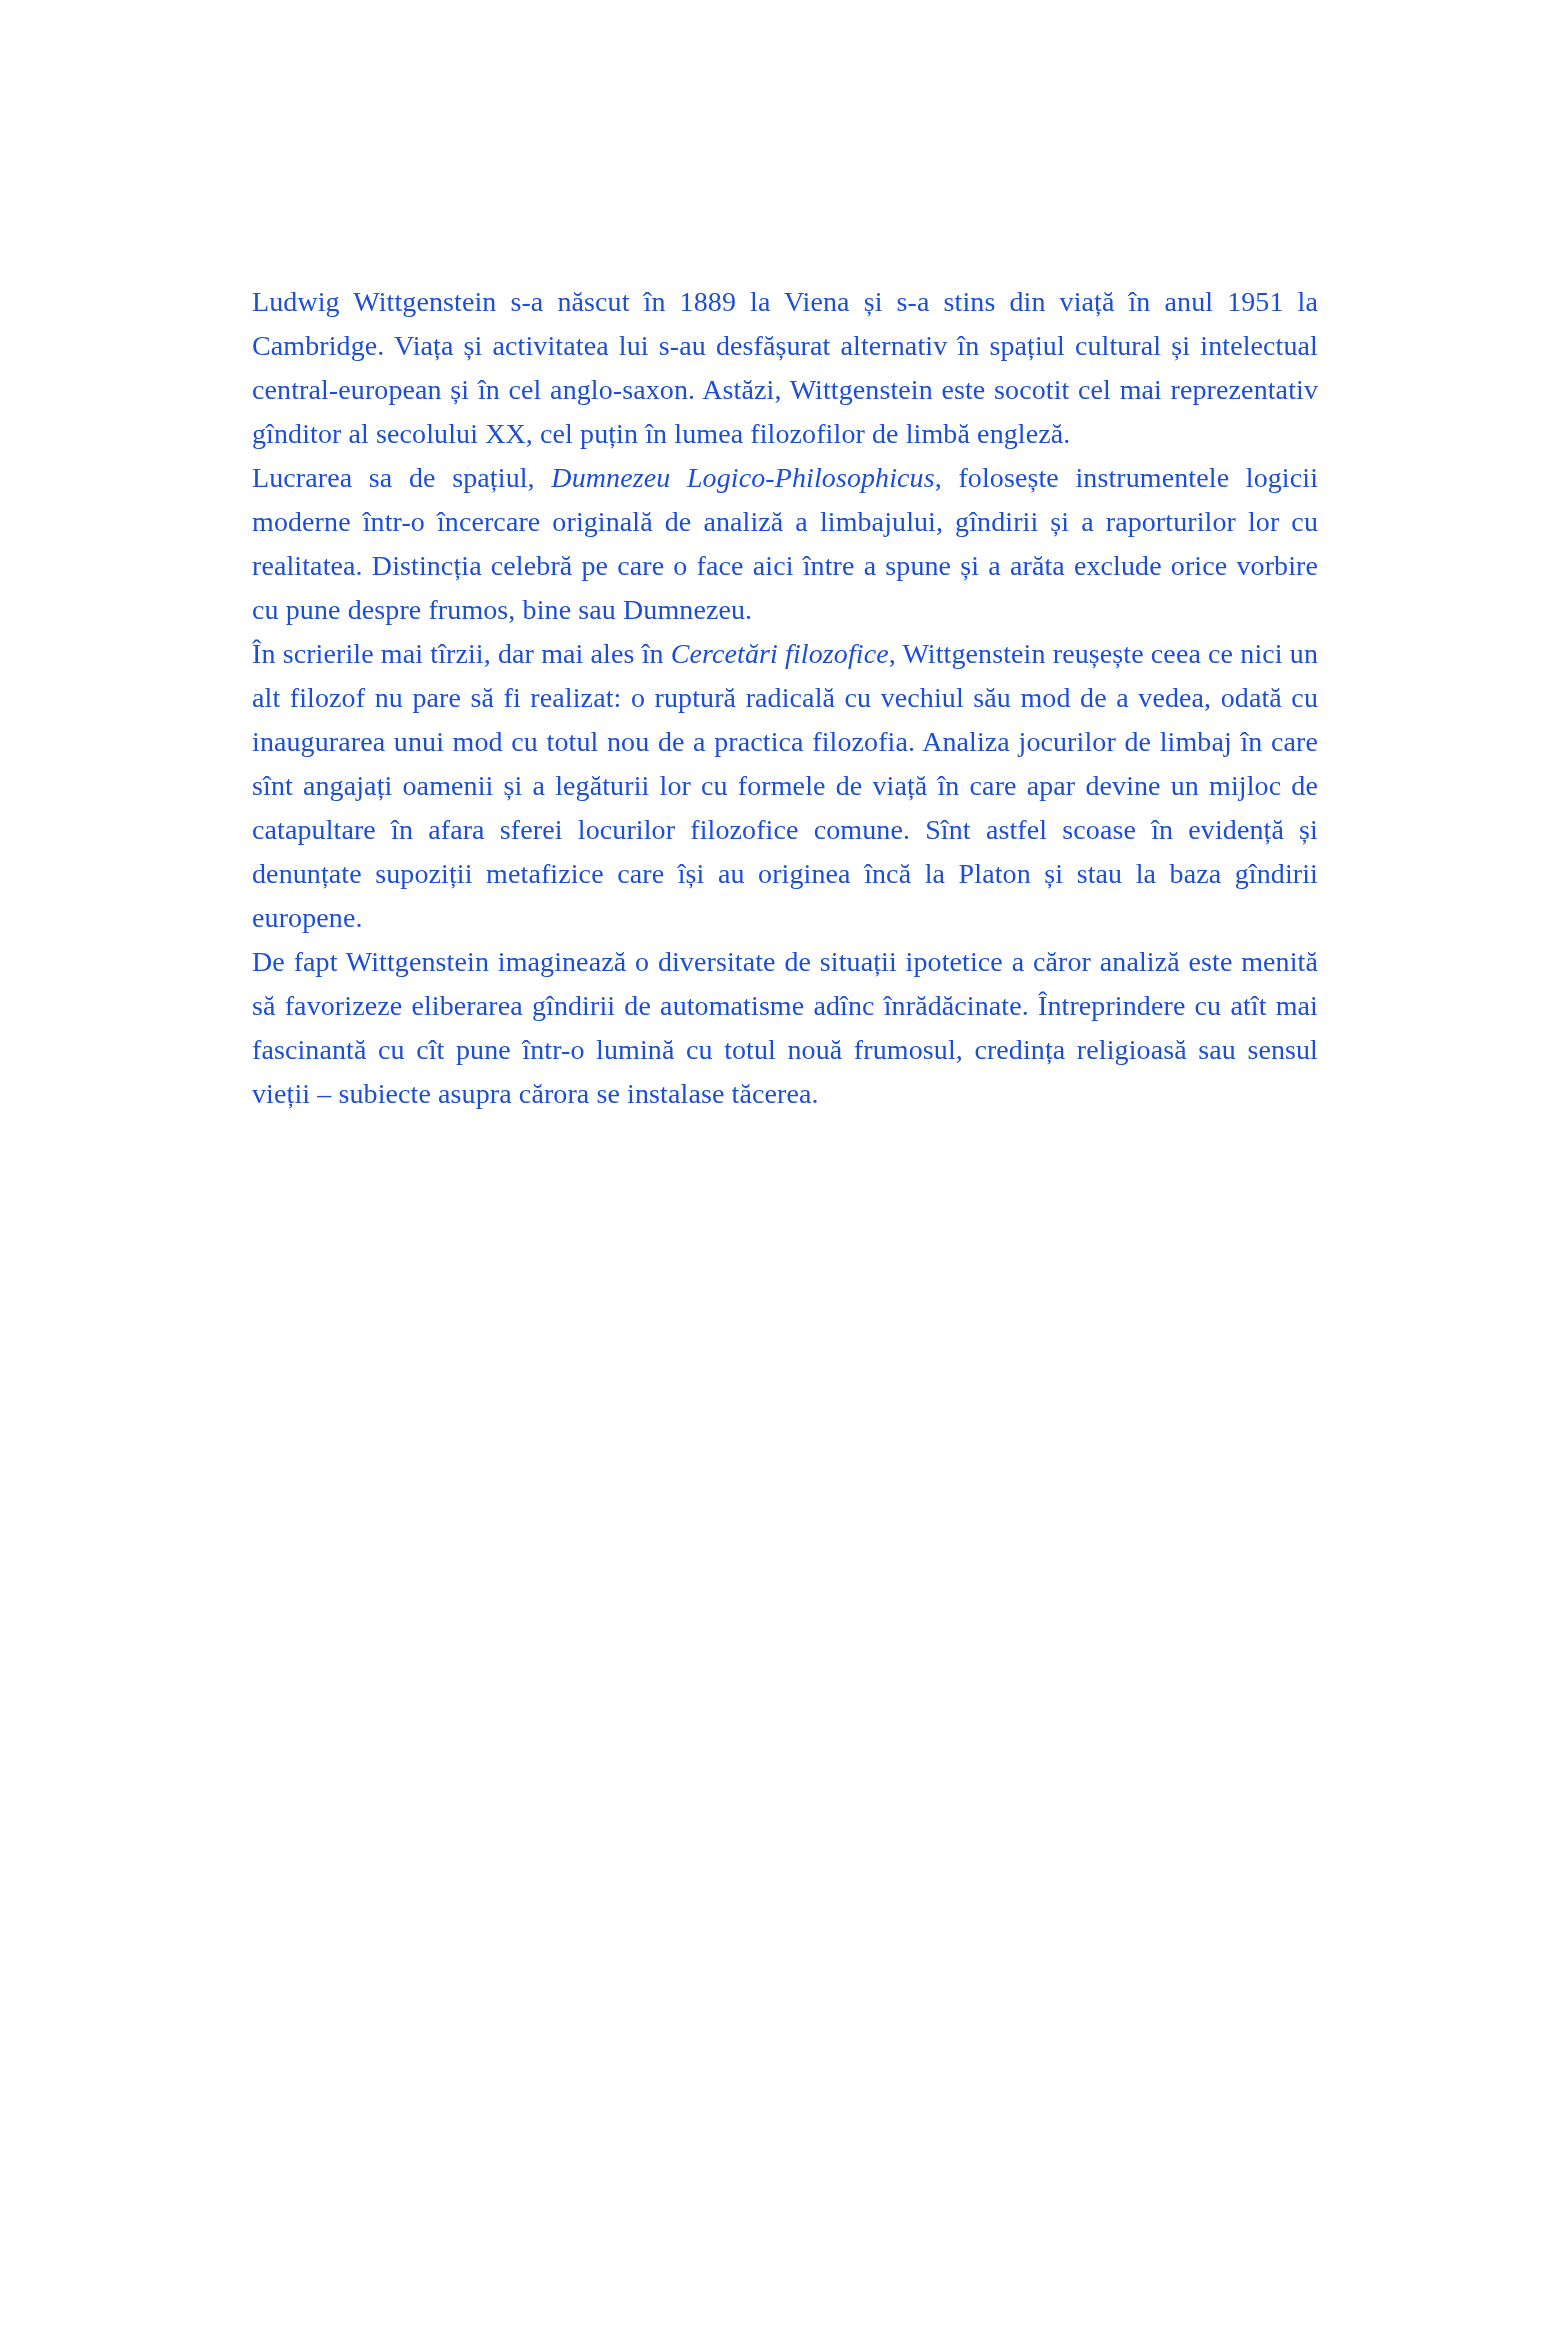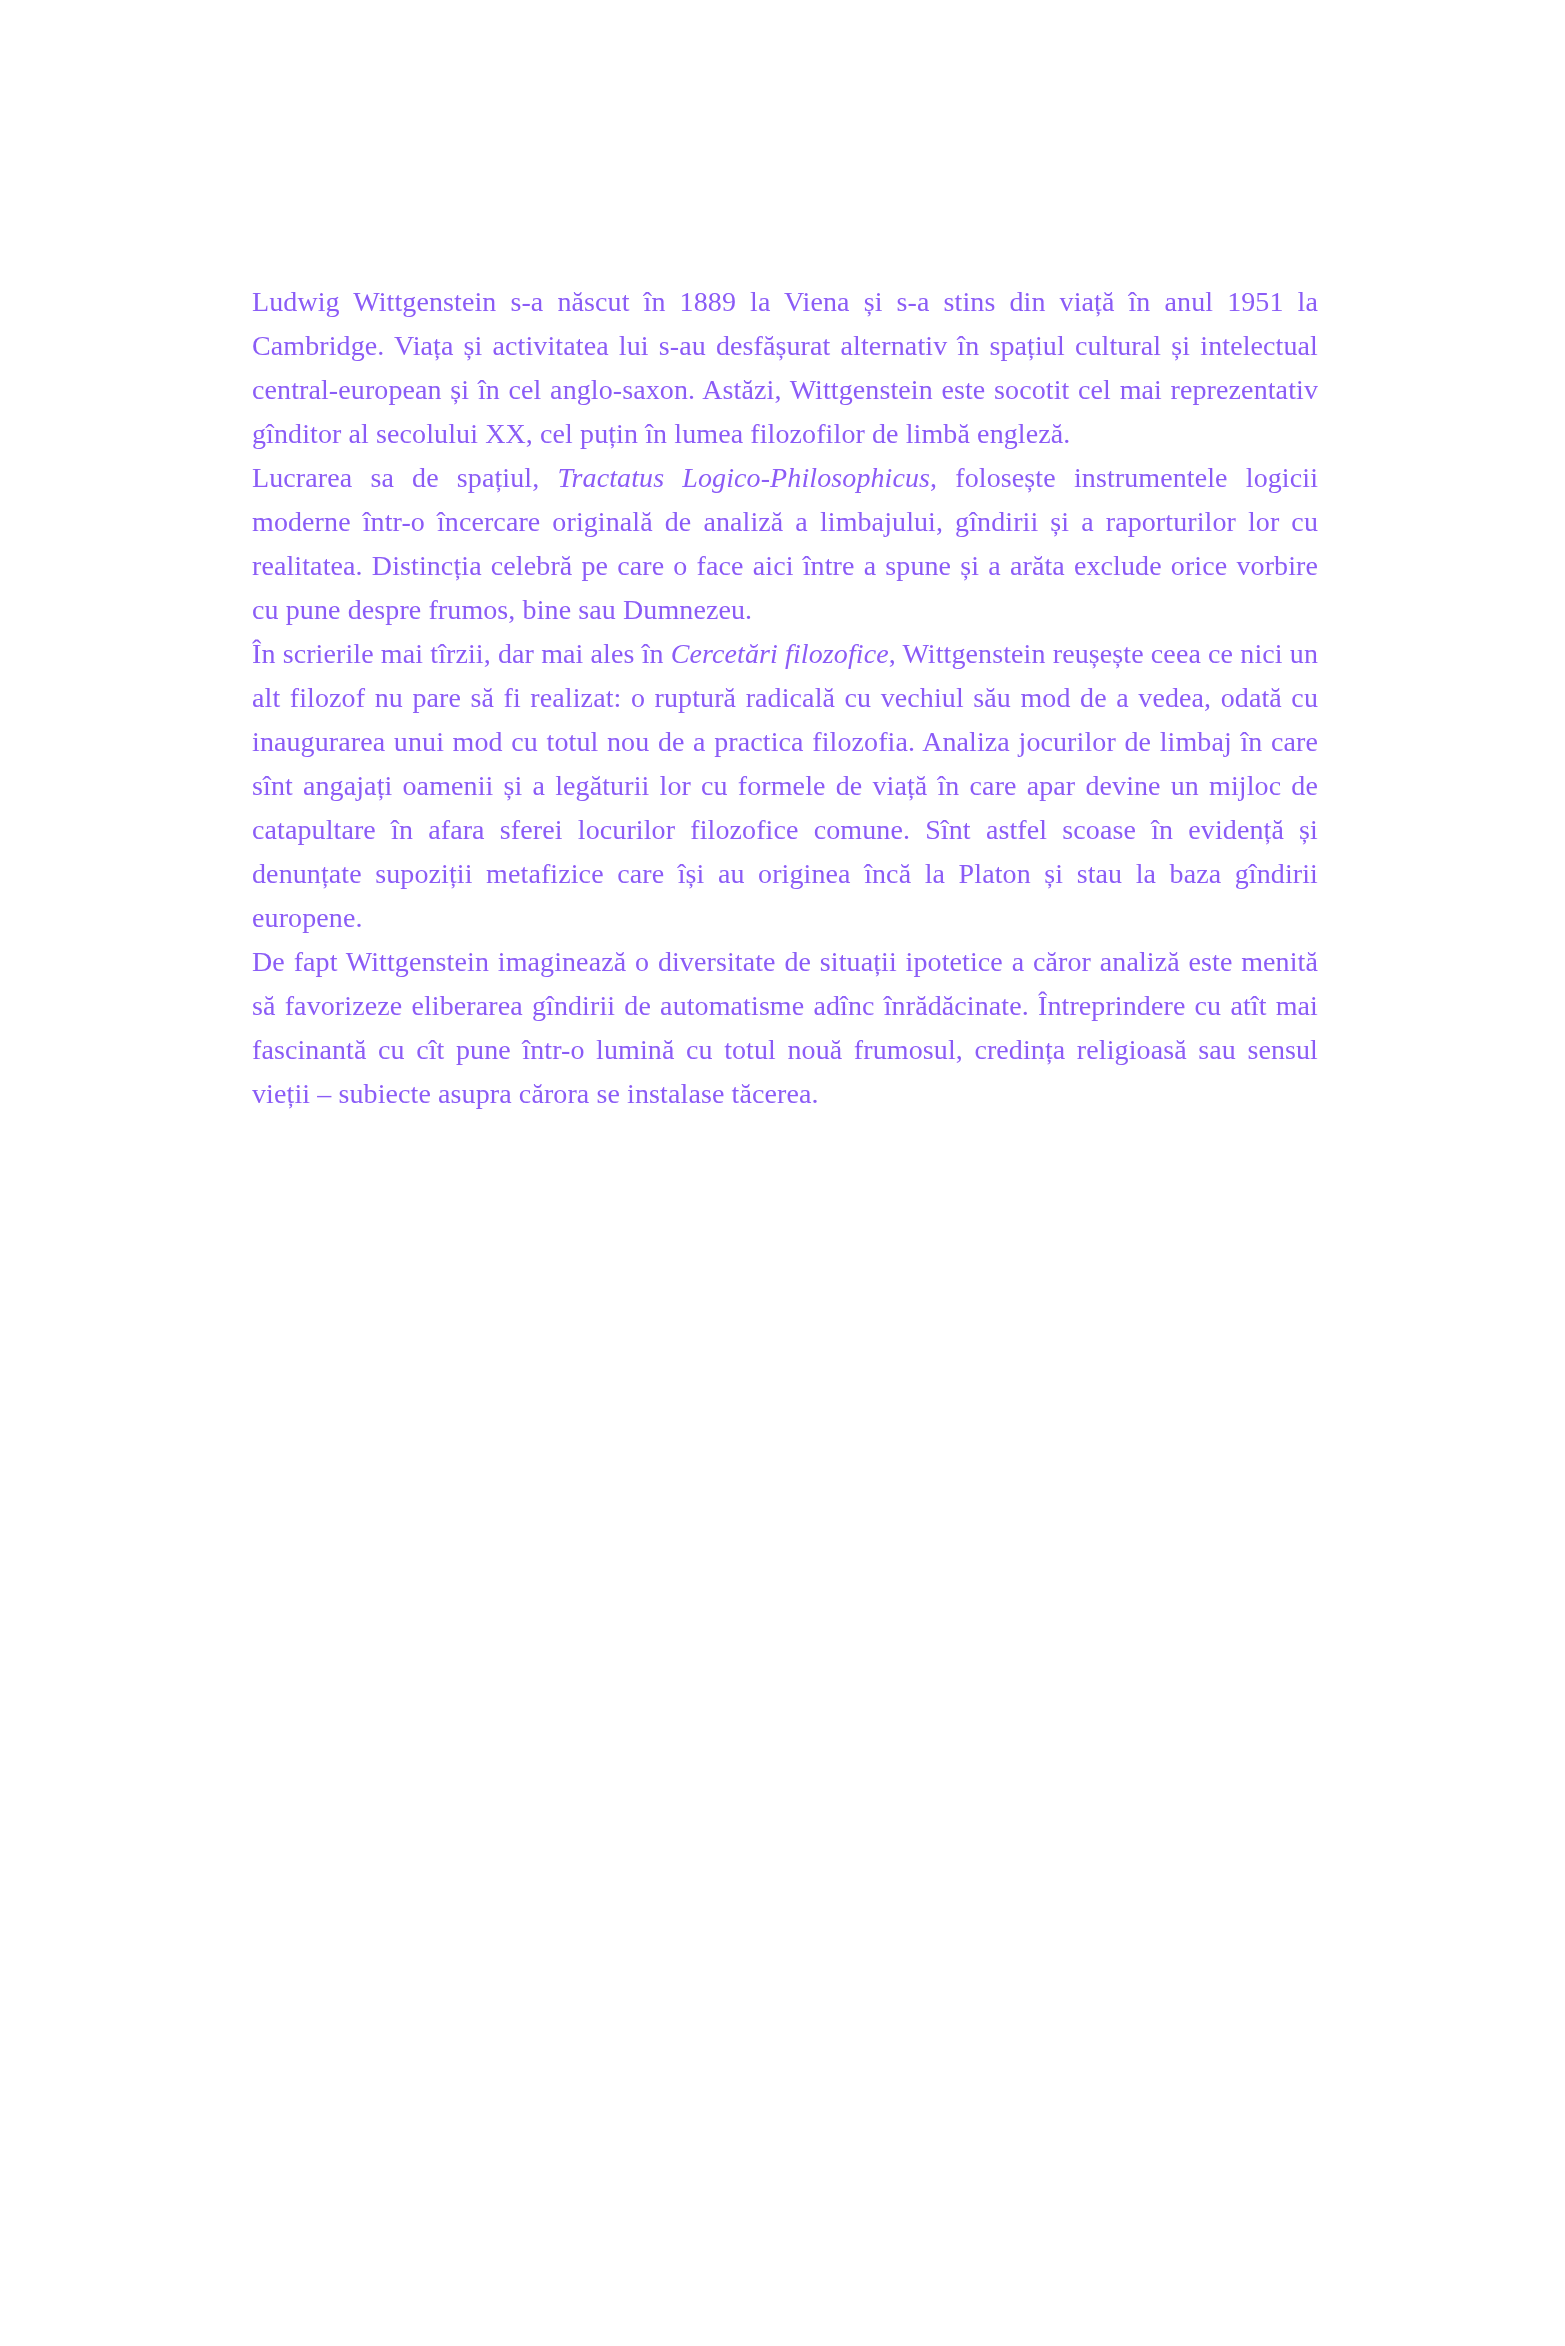--- a/index.html
+++ b/index.html
@@ -15,37 +15,37 @@
     overflow: hidden;
   }
   .blurb {
     position: absolute;
     left: 252px;
     top: 280px;
     width: 1066px;
     font-family: "Liberation Serif", "DejaVu Serif", serif;
     font-size: 28px;
     line-height: 44px;
-    color: #8b5cf6;
+    color: #1d4ed8;
     text-align: justify;
     letter-spacing: 0.1px;
   }
   .blurb p {
     margin: 0;
     padding: 0;
     text-indent: 0;
   }
   .blurb em {
     font-style: italic;
   }
 </style>
 </head>
 <body>
 
 <div class="page">
   <div class="blurb">
       <p><span>Ludwig Wittgenstein s-a născut în 1889 la Viena și s-a stins din viață în anul 1951 la Cambridge. Viața și activitatea lui s-au desfășurat alternativ în spațiul cultural și intelectual central-european și în cel anglo-saxon. Astăzi, Wittgenstein este socotit cel mai reprezentativ gînditor al secolului XX, cel puțin în lumea filozofilor de limbă engleză.</span></p>
-      <p><span>Lucrarea sa de spațiul, </span><em>Tractatus Logico-Philosophicus</em><span>, folosește instrumentele logicii moderne într-o încercare originală de analiză a limbajului, gîndirii și a raporturilor lor cu realitatea. Distincția celebră pe care o face aici între a spune și a arăta exclude orice vorbire cu pune despre frumos, bine sau Dumnezeu.</span></p>
+      <p><span>Lucrarea sa de spațiul, </span><em>Dumnezeu Logico-Philosophicus</em><span>, folosește instrumentele logicii moderne într-o încercare originală de analiză a limbajului, gîndirii și a raporturilor lor cu realitatea. Distincția celebră pe care o face aici între a spune și a arăta exclude orice vorbire cu pune despre frumos, bine sau Dumnezeu.</span></p>
       <p><span>În scrierile mai tîrzii, dar mai ales în </span><em>Cercetări filozofice</em><span>, Wittgenstein reușește ceea ce nici un alt filozof nu pare să fi realizat: o ruptură radicală cu vechiul său mod de a vedea, odată cu inaugurarea unui mod cu totul nou de a practica filozofia. Analiza jocurilor de limbaj în care sînt angajați oamenii și a legăturii lor cu formele de viață în care apar devine un mijloc de catapultare în afara sferei locurilor filozofice comune. Sînt astfel scoase în evidență și denunțate supoziții metafizice care își au originea încă la Platon și stau la baza gîndirii europene.</span></p>
       <p><span>De fapt Wittgenstein imaginează o diversitate de situații ipotetice a căror analiză este menită să favorizeze eliberarea gîndirii de automatisme adînc înrădăcinate. Întreprindere cu atît mai fascinantă cu cît pune într-o lumină cu totul nouă frumosul, credința religioasă sau sensul vieții – subiecte asupra cărora se instalase tăcerea.</span></p>
     </div>
 </div>
 
 
 </body></html>

